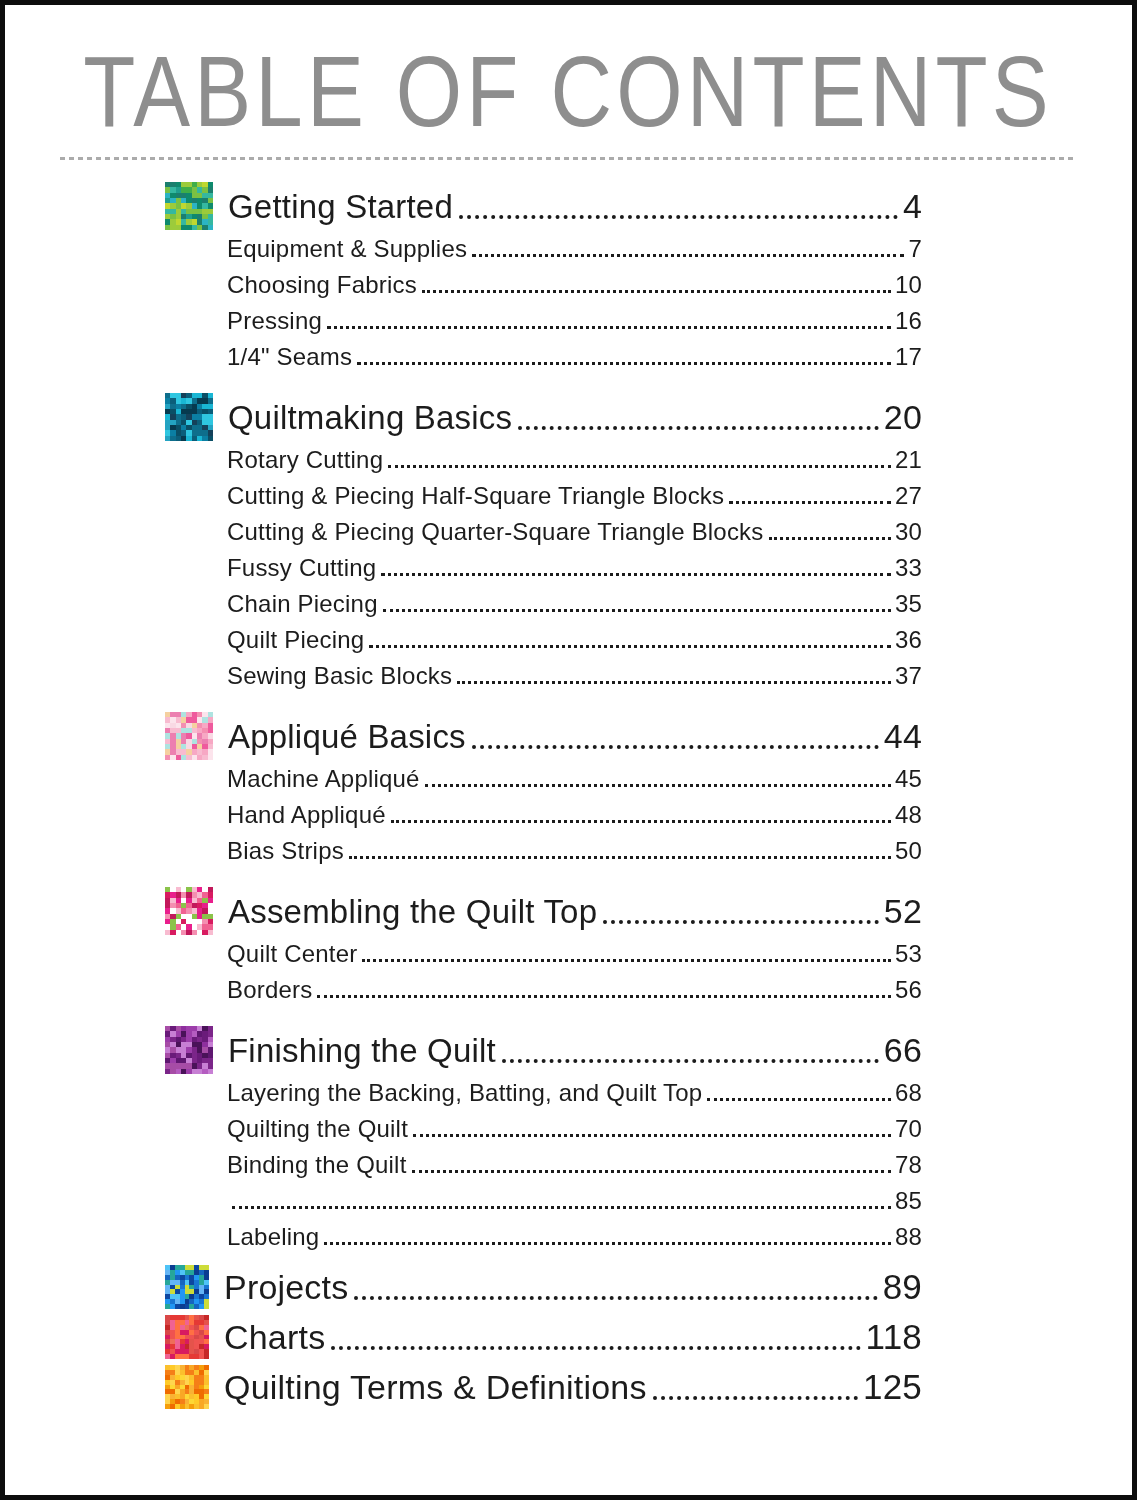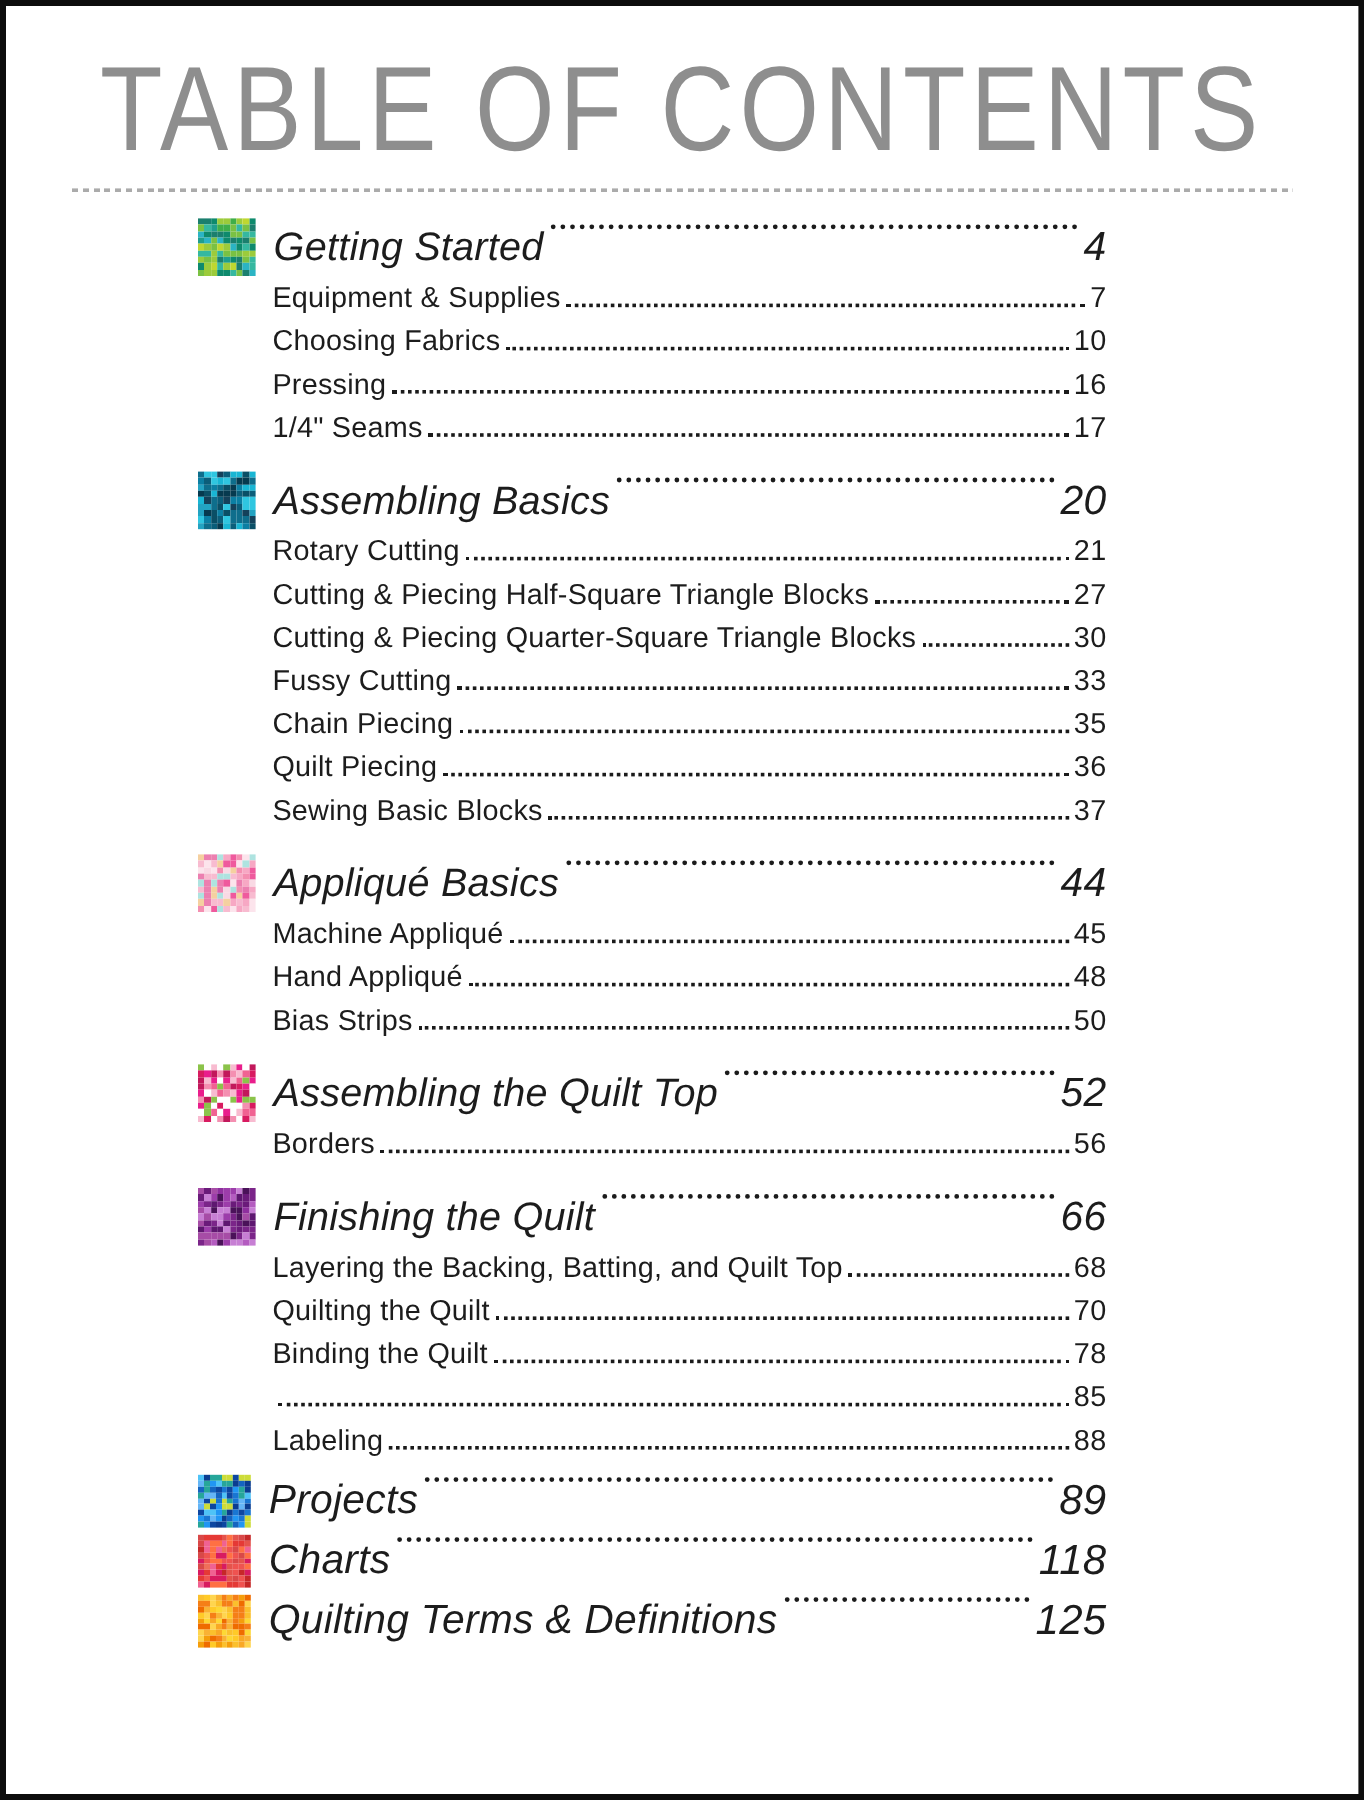--- a/index.html
+++ b/index.html
@@ -49,25 +49,24 @@
     width:48px;height:48px;
     flex:0 0 auto;
     display:grid;
     grid-template-columns:repeat(9,1fr);
     grid-template-rows:repeat(9,1fr);
   }
   .swatch.small{width:44px;height:44px;}
   .header-line{
     flex:1;
     display:flex;
-    align-items:flex-start;
+    align-items:flex-end;
     font-size:33px;
     font-weight:500;
     letter-spacing:0.2px;
-    font-style:italic;
   }
   .header-line .leader{
     flex:1;
     border-bottom:4px dotted #1b1b1b;
     margin:0 5px 7px 6px;
   }
   .header-line .pagenum{
     font-size:34px;
     font-weight:500;
     text-align:right;
@@ -298,21 +297,21 @@
             <div style="background: rgb(14, 110, 140);"></div>
             <div style="background: rgb(11, 94, 122);"></div>
             <div style="background: rgb(6, 58, 79);"></div>
             <div style="background: rgb(25, 182, 212);"></div>
             <div style="background: rgb(11, 94, 122);"></div>
             <div style="background: rgb(25, 182, 212);"></div>
             <div style="background: rgb(11, 127, 163);"></div>
             <div style="background: rgb(10, 79, 102);"></div>
           </div>
           <div class="header-line">
-            <span>Assembling Basics</span>
+            <span>Quiltmaking Basics</span>
             <span class="leader"></span>
             <span class="pagenum">20</span>
           </div>
         </div>
         <div class="section-items">
           <div class="item-row">
             <span>Rotary Cutting</span>
             <span class="leader"></span>
             <span class="pagenum">21</span>
           </div>
@@ -538,20 +537,25 @@
             <div style="background: rgb(216, 27, 96);"></div>
             <div style="background: rgb(248, 187, 208);"></div>
           </div>
           <div class="header-line">
             <span>Assembling the Quilt Top</span>
             <span class="leader"></span>
             <span class="pagenum">52</span>
           </div>
         </div>
         <div class="section-items">
+          <div class="item-row">
+            <span>Quilt Center</span>
+            <span class="leader"></span>
+            <span class="pagenum">53</span>
+          </div>
           <div class="item-row">
             <span>Borders</span>
             <span class="leader"></span>
             <span class="pagenum">56</span>
           </div>
         </div>
         <div class="section-header">
           <div class="swatch">
             <div style="background: rgb(166, 76, 166);"></div>
             <div style="background: rgb(106, 27, 122);"></div>

